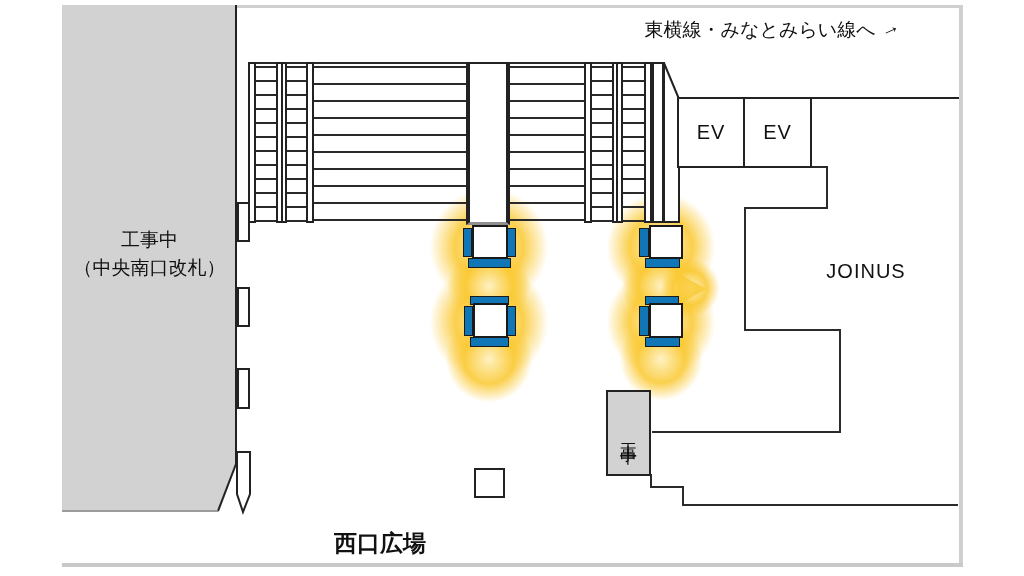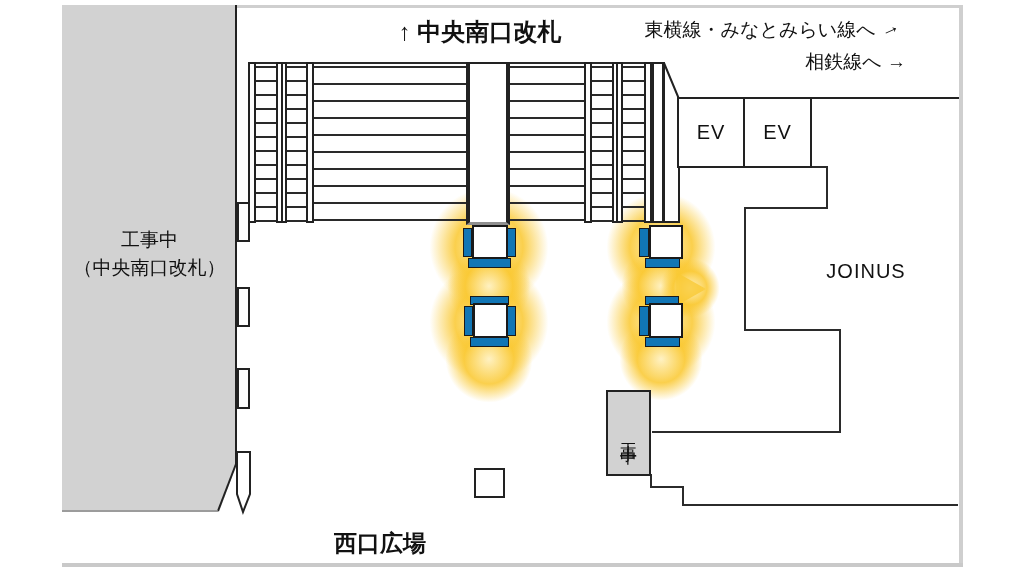--- a/index.html
+++ b/index.html
@@ -168,28 +168,23 @@
     <span class="part blue" style="left:2px;top:5px;width:10px;height:29px;"></span>
     <span class="part blue" style="left:8px;top:35px;width:35px;height:10px;"></span>
   </div>
   <div class="abs marker" id="marker-br">
     <span class="part blue" style="left:8px;top:2px;width:34px;height:9px;"></span>
     <span class="part white-box" style="left:12px;top:9px;width:34px;height:35px;"></span>
     <span class="part blue" style="left:2px;top:12px;width:10px;height:30px;"></span>
     <span class="part blue" style="left:8px;top:43px;width:35px;height:10px;"></span>
   </div>
 
-  <div class="abs label" id="gate-label">↑ 中央南口改札</div>
   <div class="abs label" id="toyoko-label">
     <span>東横線・みなとみらい線へ</span>
     <span class="arrow-tilt">→</span>
-  </div>
-  <div class="abs label" id="sotetsu-label">
-    <span>相鉄線へ</span>
-    <span>→</span>
   </div>
   <div class="abs label" id="construction-left-label">
     <div>工事中</div>
     <div>（中央南口改札）</div>
   </div>
   <div class="abs label" id="joinus-label">JOINUS</div>
   <div class="abs label" id="west-plaza-label">西口広場</div>
 
 </div>
 

